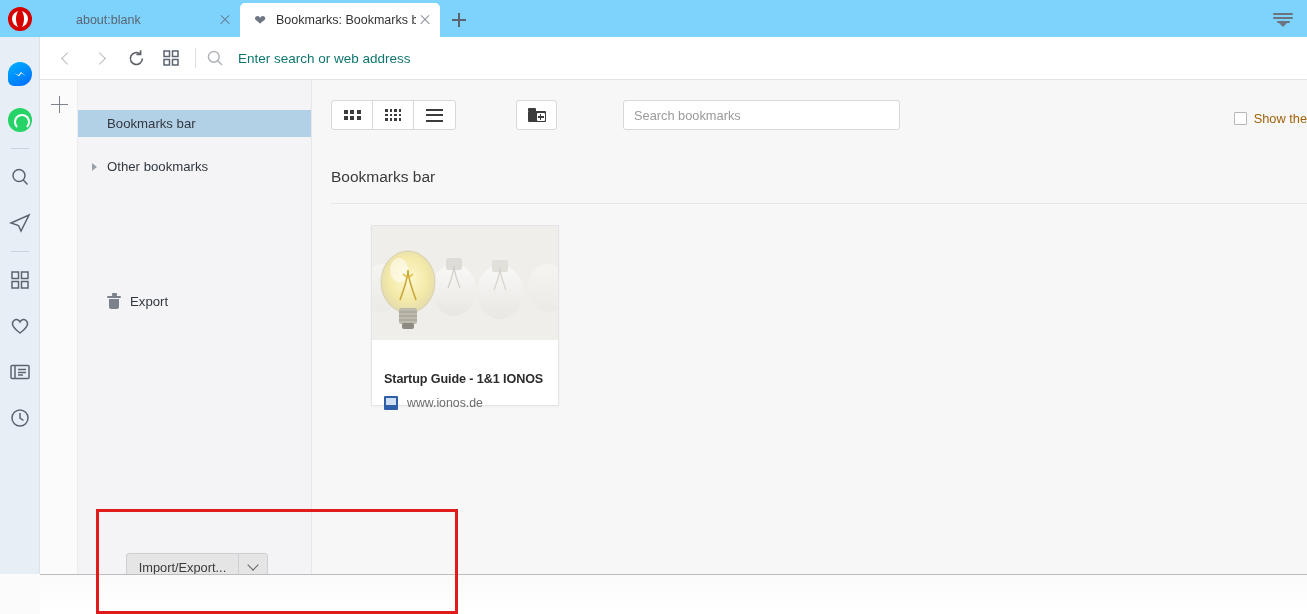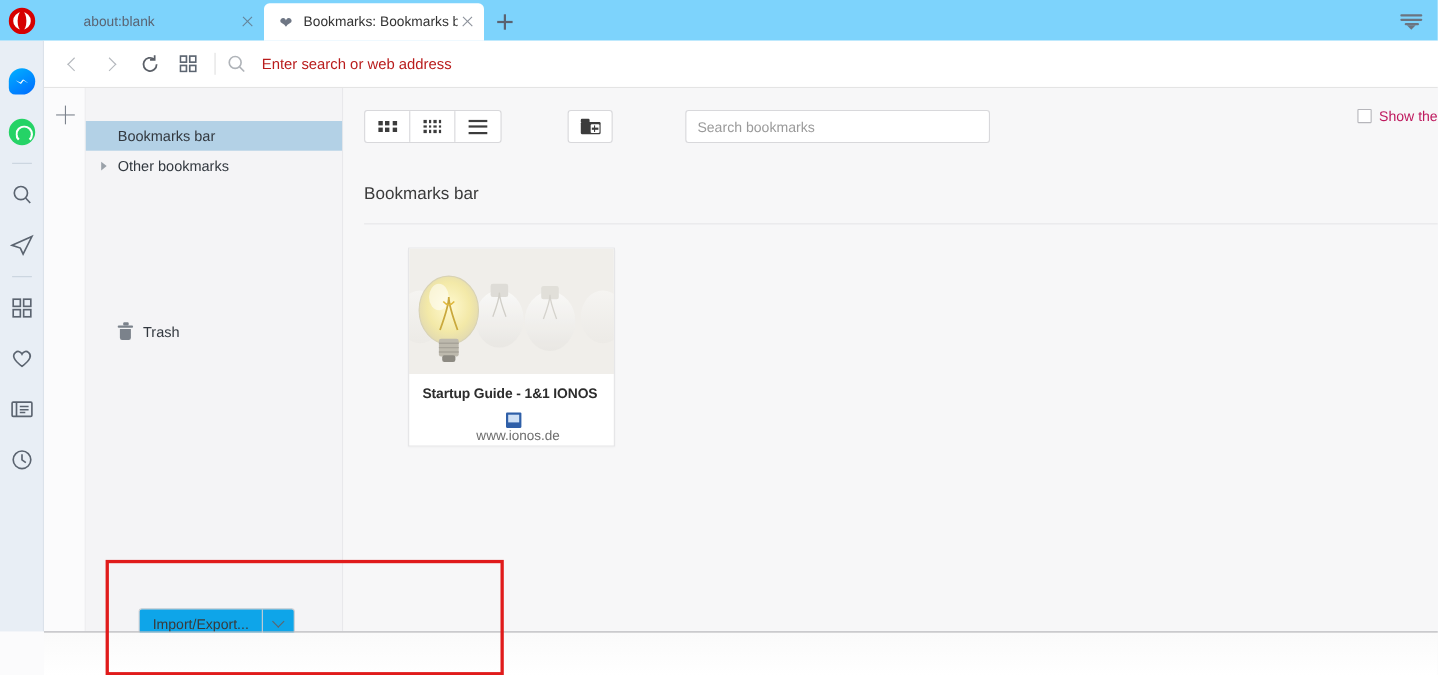--- a/index.html
+++ b/index.html
@@ -127,21 +127,21 @@
   }
   .navbtn {
     width: 32px; height: 32px; margin-left: 3px;
     display: flex; align-items: center; justify-content: center;
     border-radius: 4px;
   }
   .chev { width: 9px; height: 9px; border-left: 1.6px solid #b4b8bd; border-bottom: 1.6px solid #b4b8bd; }
   .chev.l { transform: rotate(45deg); margin-left: 3px; }
   .chev.r { transform: rotate(-135deg); margin-right: 3px; }
   .nav-sep { width: 1px; height: 20px; background: #e0e0e0; margin: 0 10px 0 8px; }
-  .addr-ph { font-size: 13.5px; color: #b91c1c; }
+  .addr-ph { font-size: 13.5px; color: #0f766e; }
 
   
   .page {
     position: absolute; left: 40px; top: 80px; width: 1267px; height: 534px;
     background: #f7f7f8;
   }
   .addpanel {
     position: absolute; left: 0px; top: 0px; width: 38px; height: 494px;
     background: #fbfbfc; border-right: 1px solid #ececee;
   }
@@ -160,21 +160,21 @@
     height: 27px; display: flex; align-items: center;
     padding-left: 29px; font-size: 13.2px; color: #32383f;
   }
   .side-item.sel { background: #b3d1e6; }
   .side-item .tri {
     position: absolute; left: 14px;
     width: 0; height: 0;
     border-left: 5px solid #9aa1a9;
     border-top: 4px solid transparent; border-bottom: 4px solid transparent;
   }
-  .side-item.has-tri { position: relative; }
+  .side-item.has-tri { position: relative; margin-top: 16px; }
   .trash-row {
     position: absolute; left: 0; top: 213px;
     display: flex; align-items: center; padding-left: 29px;
     font-size: 13.2px; color: #32383f;
   }
   .trash-ico { width: 14px; height: 16px; margin-right: 9px; position: relative; }
   .trash-ico::before {
     content: ""; position: absolute; left: 0; top: 3px; width: 14px; height: 2.3px;
     background: #7b828b; border-radius: 1px;
   }
@@ -220,62 +220,62 @@
   .folder-plus::before, .folder-plus::after { content: ""; position: absolute; background: #3c3c3c; }
   .folder-plus::before { left: 1px; top: 3.3px; width: 6px; height: 1.4px; }
   .folder-plus::after { left: 3.3px; top: 1px; width: 1.4px; height: 6px; }
   .searchbox {
     width: 277px; height: 30px; margin-left: 18px;
     border: 1px solid #d8d8db; border-radius: 3px; background: #fff;
     display: flex; align-items: center; padding: 0 10px;
     font-size: 12.8px; color: #9a9a9a;
   }
   .showcb {
-    position: absolute; right: 0px; top: 18px;
-    display: flex; align-items: center; font-size: 12.8px; color: #be185d;
+    position: absolute; right: 0px; top: 31px;
+    display: flex; align-items: center; font-size: 12.8px; color: #a16207;
     white-space: nowrap;
   }
   .cbox { width: 13px; height: 13px; border: 1px solid #b6b6bb; background: #fff; margin-right: 7px; border-radius: 1px; }
 
   .folder-head { padding: 38px 0 0 19px; font-size: 15.5px; color: #3b3b3b; }
   .hr-line { margin: 17px 0 0 19px; width: 976px; height: 1px; background: #e6e6e8; }
 
   .card {
     position: absolute; left: 59px; top: 145px;
     width: 188px; height: 181px;
     background: #fff; border: 1px solid #e4e4e6;
     box-shadow: 0 1px 2px rgba(0,0,0,.04);
   }
   .thumb {
     width: 186px; height: 114px;
     background: linear-gradient(180deg,#f2f2f0 0%,#eceae6 100%);
     position: relative; overflow: hidden;
   }
-  .card-meta { padding: 11px 0 0 12px; }
+  .card-meta { padding: 11px 0 0 12px; margin-top: 21px; }
   .card-title { font-size: 12.6px; color: #2c2c2c; font-weight: bold; letter-spacing: -.1px; }
-  .card-url { display: flex; align-items: center; margin-top: 10px; font-size: 12.3px; color: #6d6d6d; flex-direction: column; }
+  .card-url { display: flex; align-items: center; margin-top: 10px; font-size: 12.3px; color: #6d6d6d; }
   .card-fav {
     width: 14px; height: 14px; margin-right: 9px; flex: 0 0 14px;
     background: #2f5fa8; border-radius: 1px; position: relative;
   }
   .card-fav::after {
     content: ""; position: absolute; left: 2px; top: 2px; right: 2px; bottom: 5px;
     background: #cfe0f5;
   }
 
   
   .footer {
     position: absolute; left: 0; top: 494px; width: 1267px; height: 40px;
     background: #f7f7f8;
     border-top: 1px solid #cfcfd2;
   }
   .ie-button {
     position: absolute; left: 86px; top: -22px;
     display: flex; height: 28px;
-    border: 1px solid #cfcfd3; border-radius: 3px; background: #0ea5e9;
+    border: 1px solid #cfcfd3; border-radius: 3px; background: #e5e5e5;
   }
   .ie-label {
     width: 112px; display: flex; align-items: center; justify-content: center;
     font-size: 12.8px; color: #3a3a3a; border-right: 1px solid #cfcfd3;
   }
   .ie-arrow { width: 28px; display: flex; align-items: center; justify-content: center; }
   .ie-arrow i {
     width: 8px; height: 8px; border-left: 1.5px solid #5f646b; border-bottom: 1.5px solid #5f646b;
     transform: rotate(-45deg); margin-top: -4px;
   }
@@ -437,21 +437,21 @@
       </div>
       <div class="side-item has-tri">
         <span class="tri"></span>
         <span>Other bookmarks</span>
       </div>
     </div>
     <div class="trash-row">
       <span class="trash-ico">
           <span class="trash-lid"></span>
         </span>
-      <span>Trash</span>
+      <span>Export</span>
     </div>
   </div>
 
   <div class="bm-main">
     <div class="toolbar">
       <div class="seg">
         <div>
           <span class="gridL">
               <b></b>
               <b></b>

